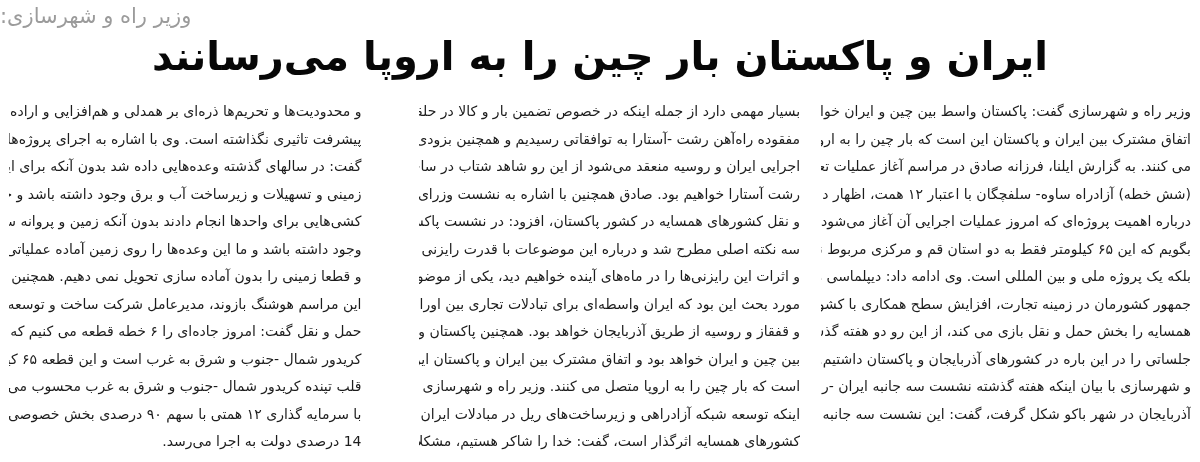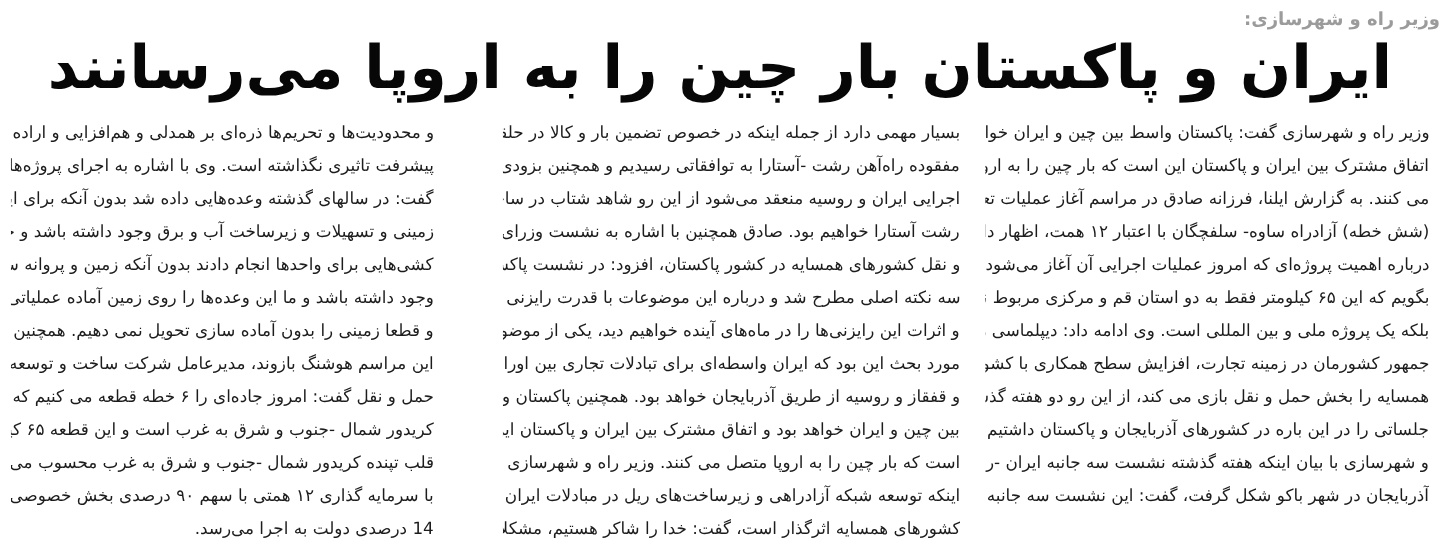--- a/index.html
+++ b/index.html
@@ -11,31 +11,31 @@
     overflow: hidden;
     font-family: "DejaVu Sans", sans-serif;
   }
   .page {
     direction: rtl;
     width: 1200px;
     height: 462px;
     background: #ffffff;
   }
   .kicker {
-    text-align: right;
+    text-align: left;
     color: #9b9b9b;
-    font-size: 15px;
+    font-size: 21px;
     line-height: 26px;
     padding-top: 3px;
-    font-weight: bold;
+    font-weight: normal;
   }
   .headline {
     text-align: center;
     color: #070707;
-    font-size: 50px;
+    font-size: 40px;
     line-height: 50px;
     font-weight: bold;
     margin: 2px 0 0 0;
     letter-spacing: 0;
   }
   .columns {
     display: flex;
     direction: rtl;
     padding: 0 9px;
     margin-top: 17px;

